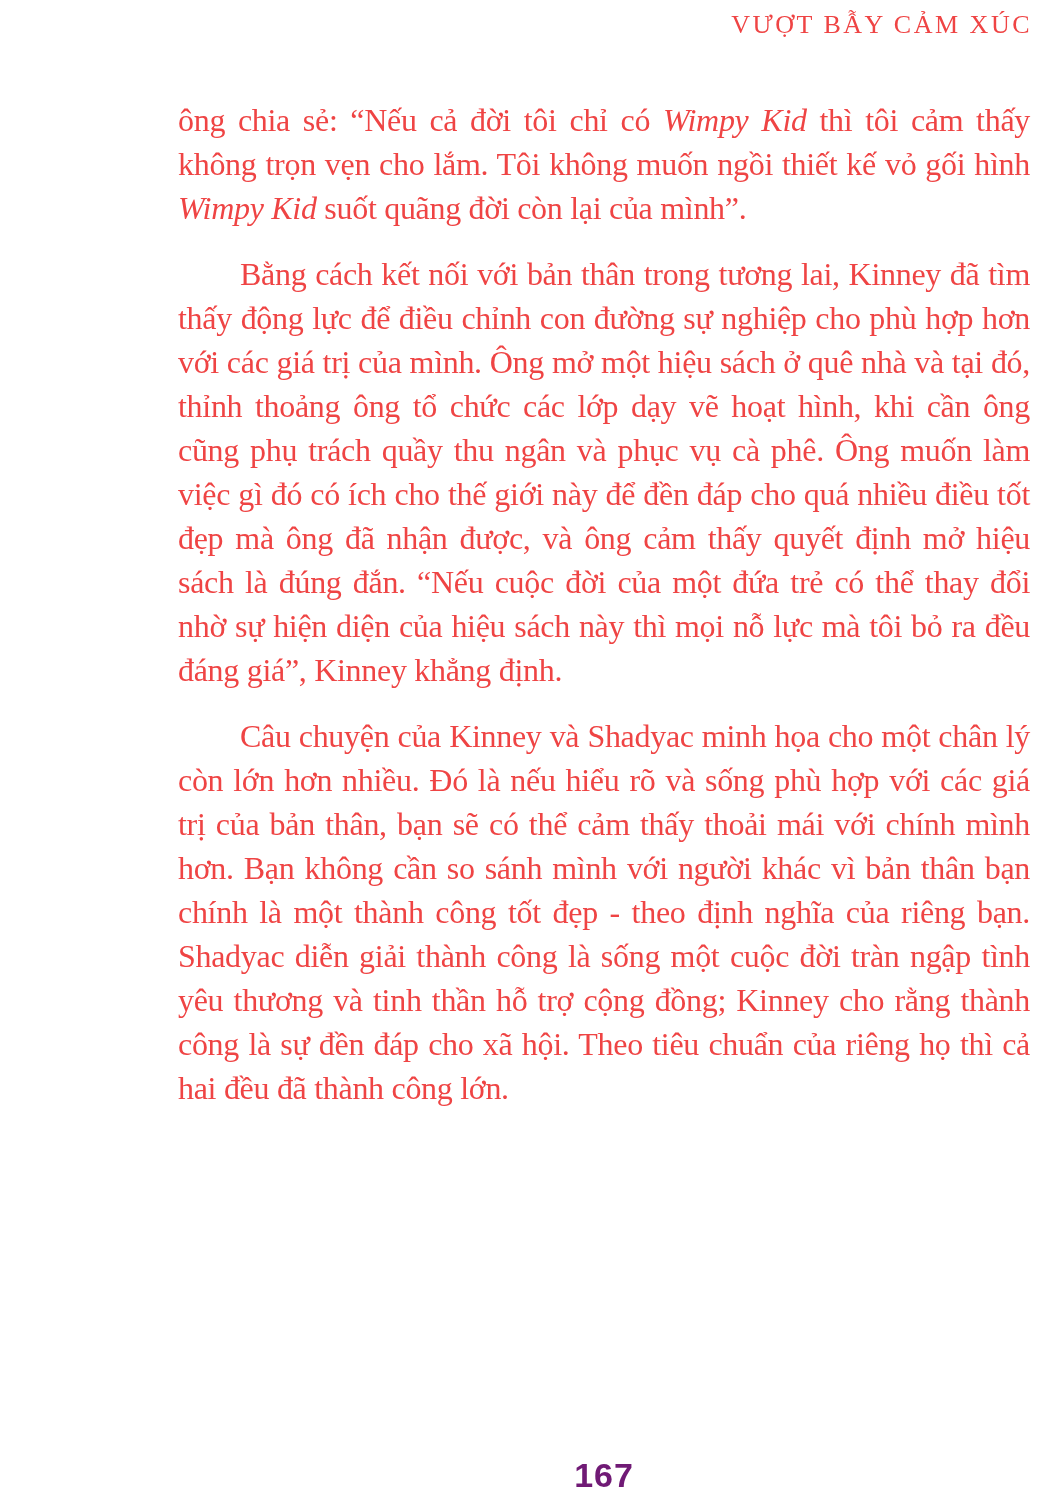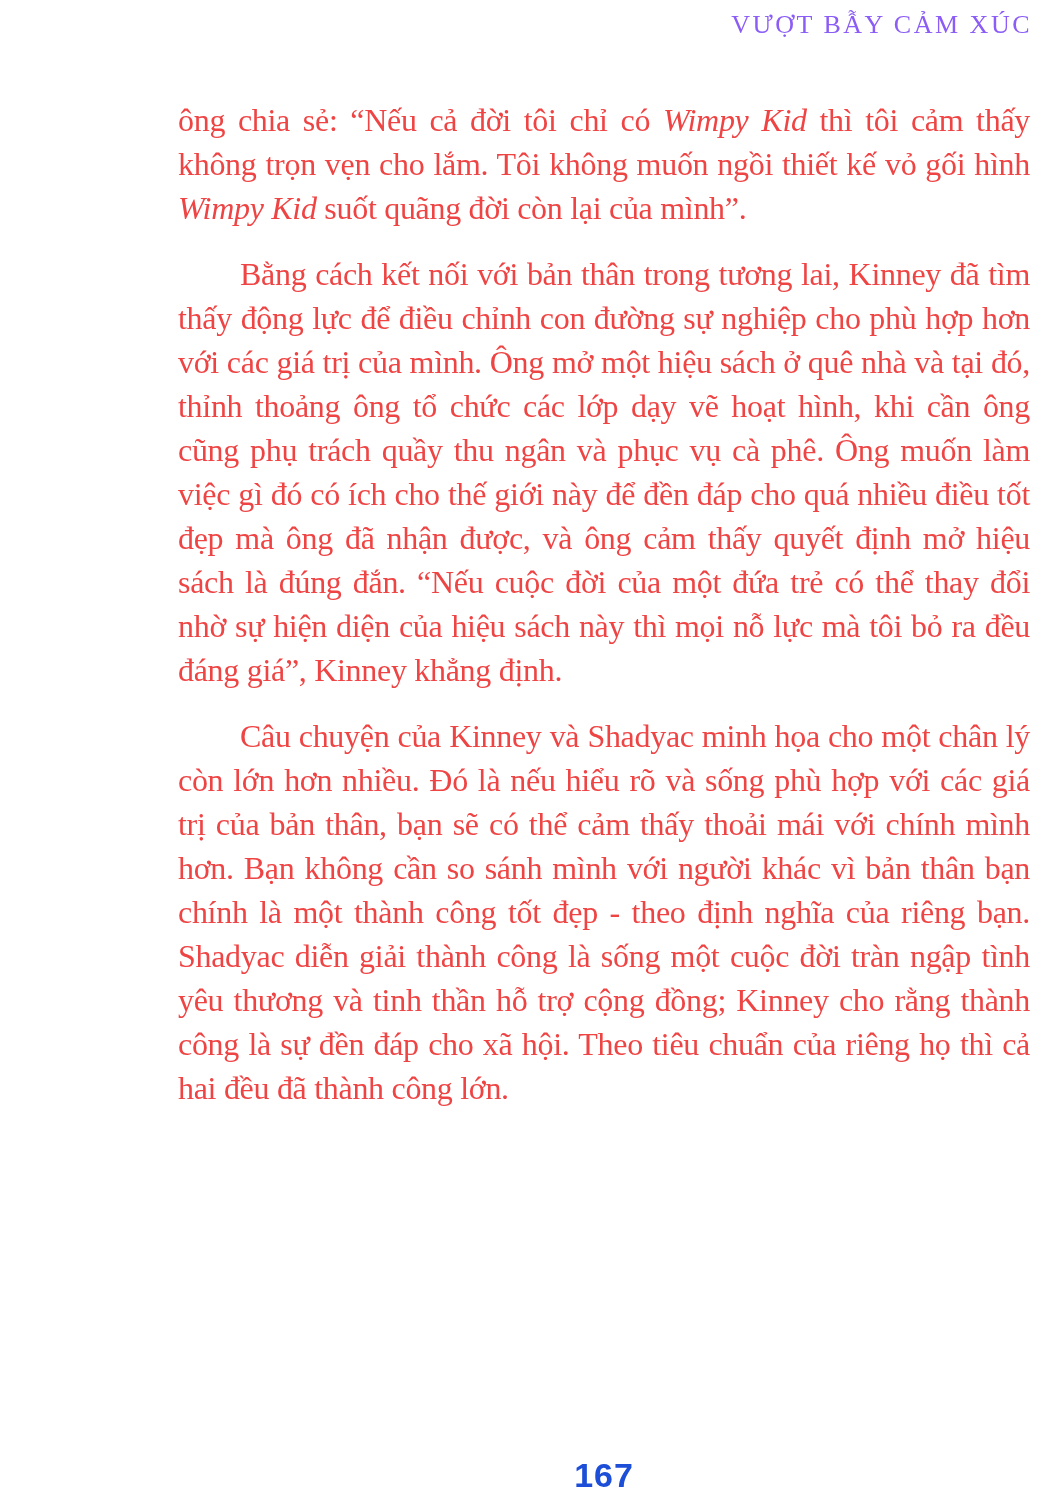--- a/index.html
+++ b/index.html
@@ -18,21 +18,21 @@
     inset: 0;
     background: #ffffff;
   }
   .running-head {
     position: absolute;
     top: 10px;
     right: 26px;
     font-family: "Liberation Serif", serif;
     font-size: 26px;
     letter-spacing: 2.5px;
-    color: #8b5cf6;
+    color: #ef4444;
     white-space: nowrap;
   }
   .body-text {
     position: absolute;
     top: 98px;
     left: 178px;
     width: 852px;
     font-size: 32px;
     line-height: 44px;
     text-align: justify;
@@ -52,21 +52,21 @@
   .folio {
     position: absolute;
     top: 1456px;
     left: 178px;
     width: 852px;
     text-align: center;
     font-family: "Liberation Sans", sans-serif;
     font-weight: 700;
     font-size: 34px;
     letter-spacing: 1px;
-    color: #1d4ed8;
+    color: #701a75;
   }
 </style>
 </head>
 <body>
 
 <div class="page">
 
   <div class="running-head">VƯỢT BẪY CẢM XÚC</div>
 
   <div class="body-text">

